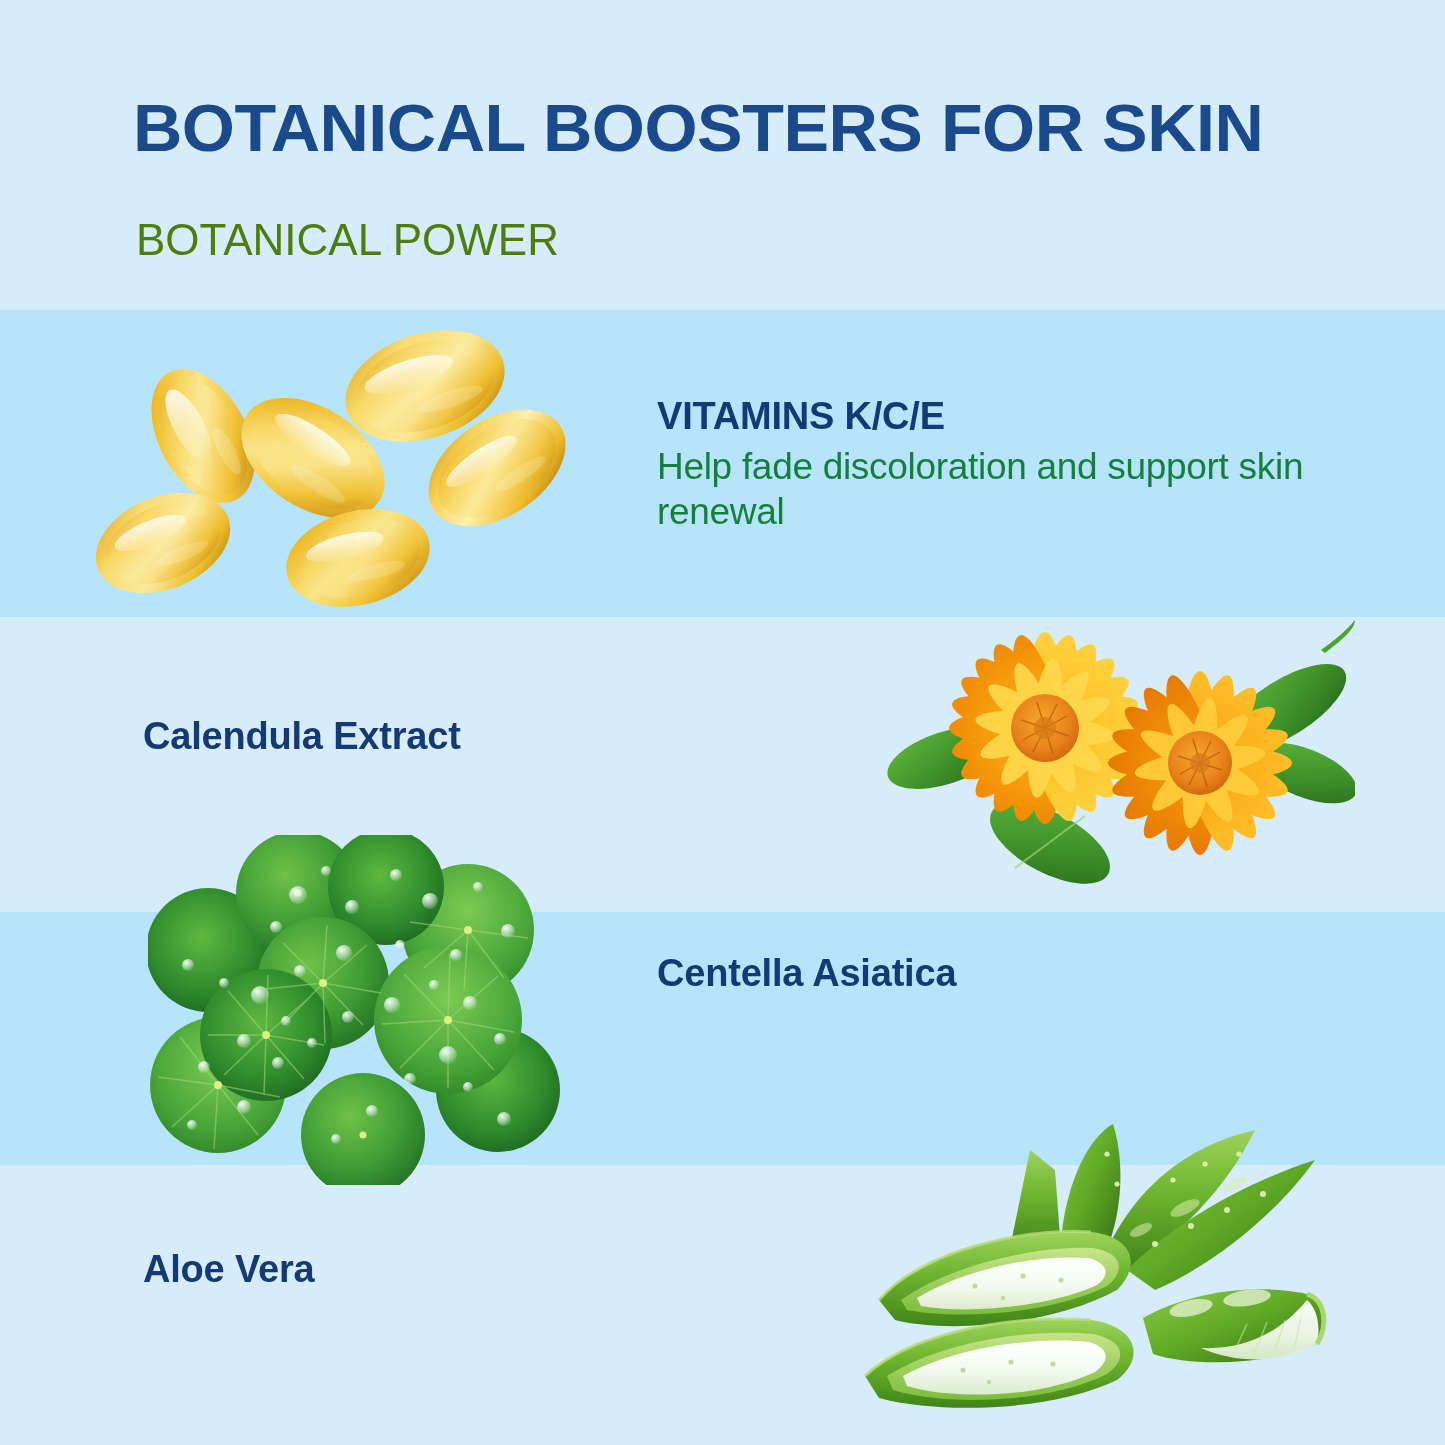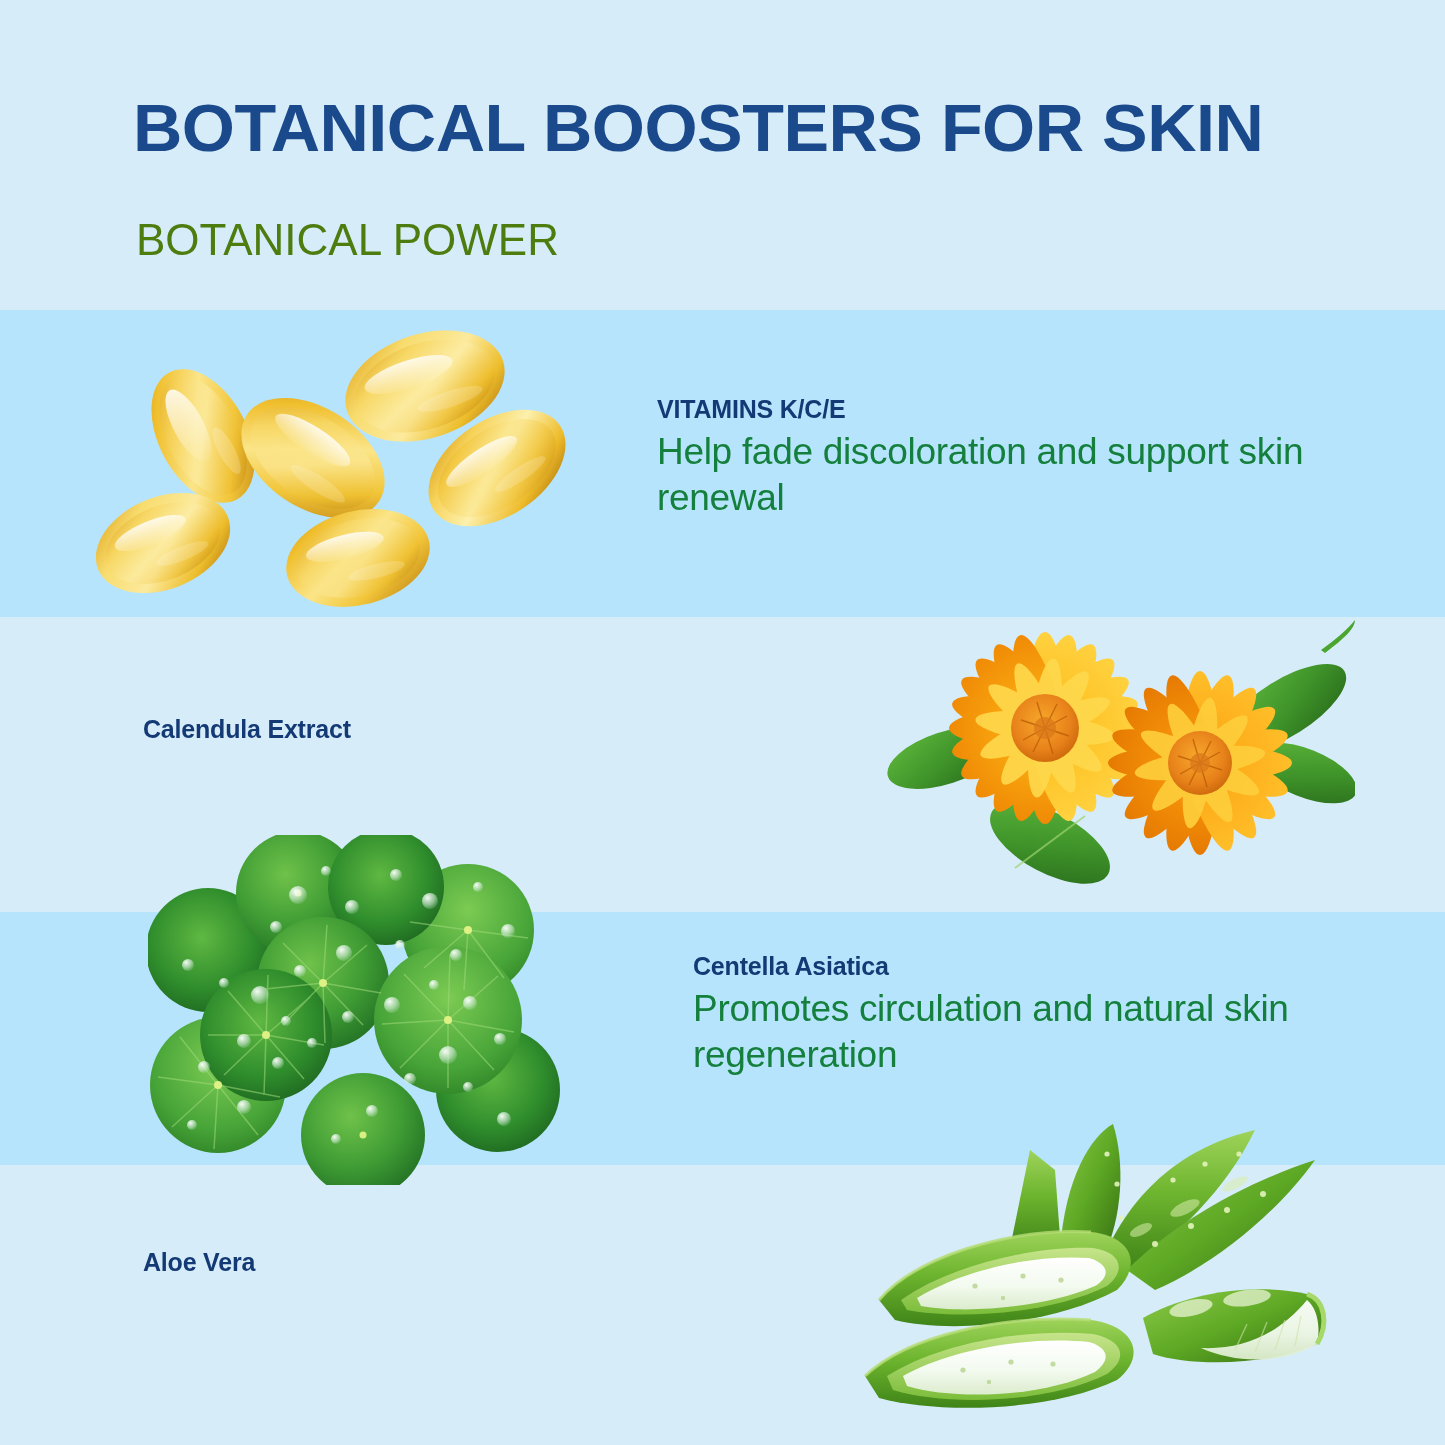--- a/index.html
+++ b/index.html
@@ -50,40 +50,40 @@
     letter-spacing:0px;
     color:#4d7c0f;
     white-space:nowrap;
     line-height:1;
     margin-top:28px;
   }
 
   
   .text-block{position:absolute;z-index:7;}
   .ingredient-name{
-    font-size:25px;
+    font-size:38px;
     font-weight:bold;
     color:#143a75;
     letter-spacing:-0.2px;
     margin:0 0 6px 0;
     line-height:1.12;
     white-space:nowrap;
   }
   .ingredient-desc{
     font-size:37px;
     font-weight:400;
     color:#15803d;
     line-height:1.24;
     margin:0;
     letter-spacing:-0.3px;
   }
 
   #text-vitamins{left:657px;top:395px;width:660px;}
   #text-calendula{left:143px;top:715px;width:800px;}
-  #text-centella{left:657px;top:952px;width:620px;margin-left:36px;}
+  #text-centella{left:657px;top:952px;width:620px;}
   #text-aloe{left:143px;top:1248px;width:760px;}
 
   
   .art{position:absolute;z-index:5;}
   #art-capsules{left:85px;top:308px;width:520px;height:300px;}
   #art-calendula{left:885px;top:558px;width:470px;height:345px;}
   #art-centella{left:148px;top:835px;width:430px;height:350px;}
   #art-aloe{left:855px;top:1118px;width:500px;height:310px;}
 
   .art svg{display:block;width:100%;height:100%;}
@@ -436,21 +436,20 @@
         <circle cx="56" cy="232" r="6" fill="url(#dropG)"></circle>
         <circle cx="44" cy="290" r="5" fill="url(#dropG)"></circle>
         <circle cx="40" cy="130" r="6" fill="url(#dropG)"></circle>
         <circle cx="76" cy="148" r="5" fill="url(#dropG)"></circle>
       </g>
     </svg>
   </div>
 
   <div class="text-block" id="text-centella">
     <p class="ingredient-name">Centella Asiatica</p>
-    <p class="ingredient-desc">Promotes circulation and natural skin regeneration</p>
   </div>
 
   <div class="art" id="art-aloe">
     <svg viewBox="0 0 500 310" xmlns="http://www.w3.org/2000/svg">
       <defs>
         <linearGradient id="aloeSkin" x1="0" y1="0" x2="0" y2="1">
           <stop offset="0%" stop-color="#9ed35a"></stop>
           <stop offset="45%" stop-color="#6eb52f"></stop>
           <stop offset="100%" stop-color="#3f8418"></stop>
         </linearGradient>

